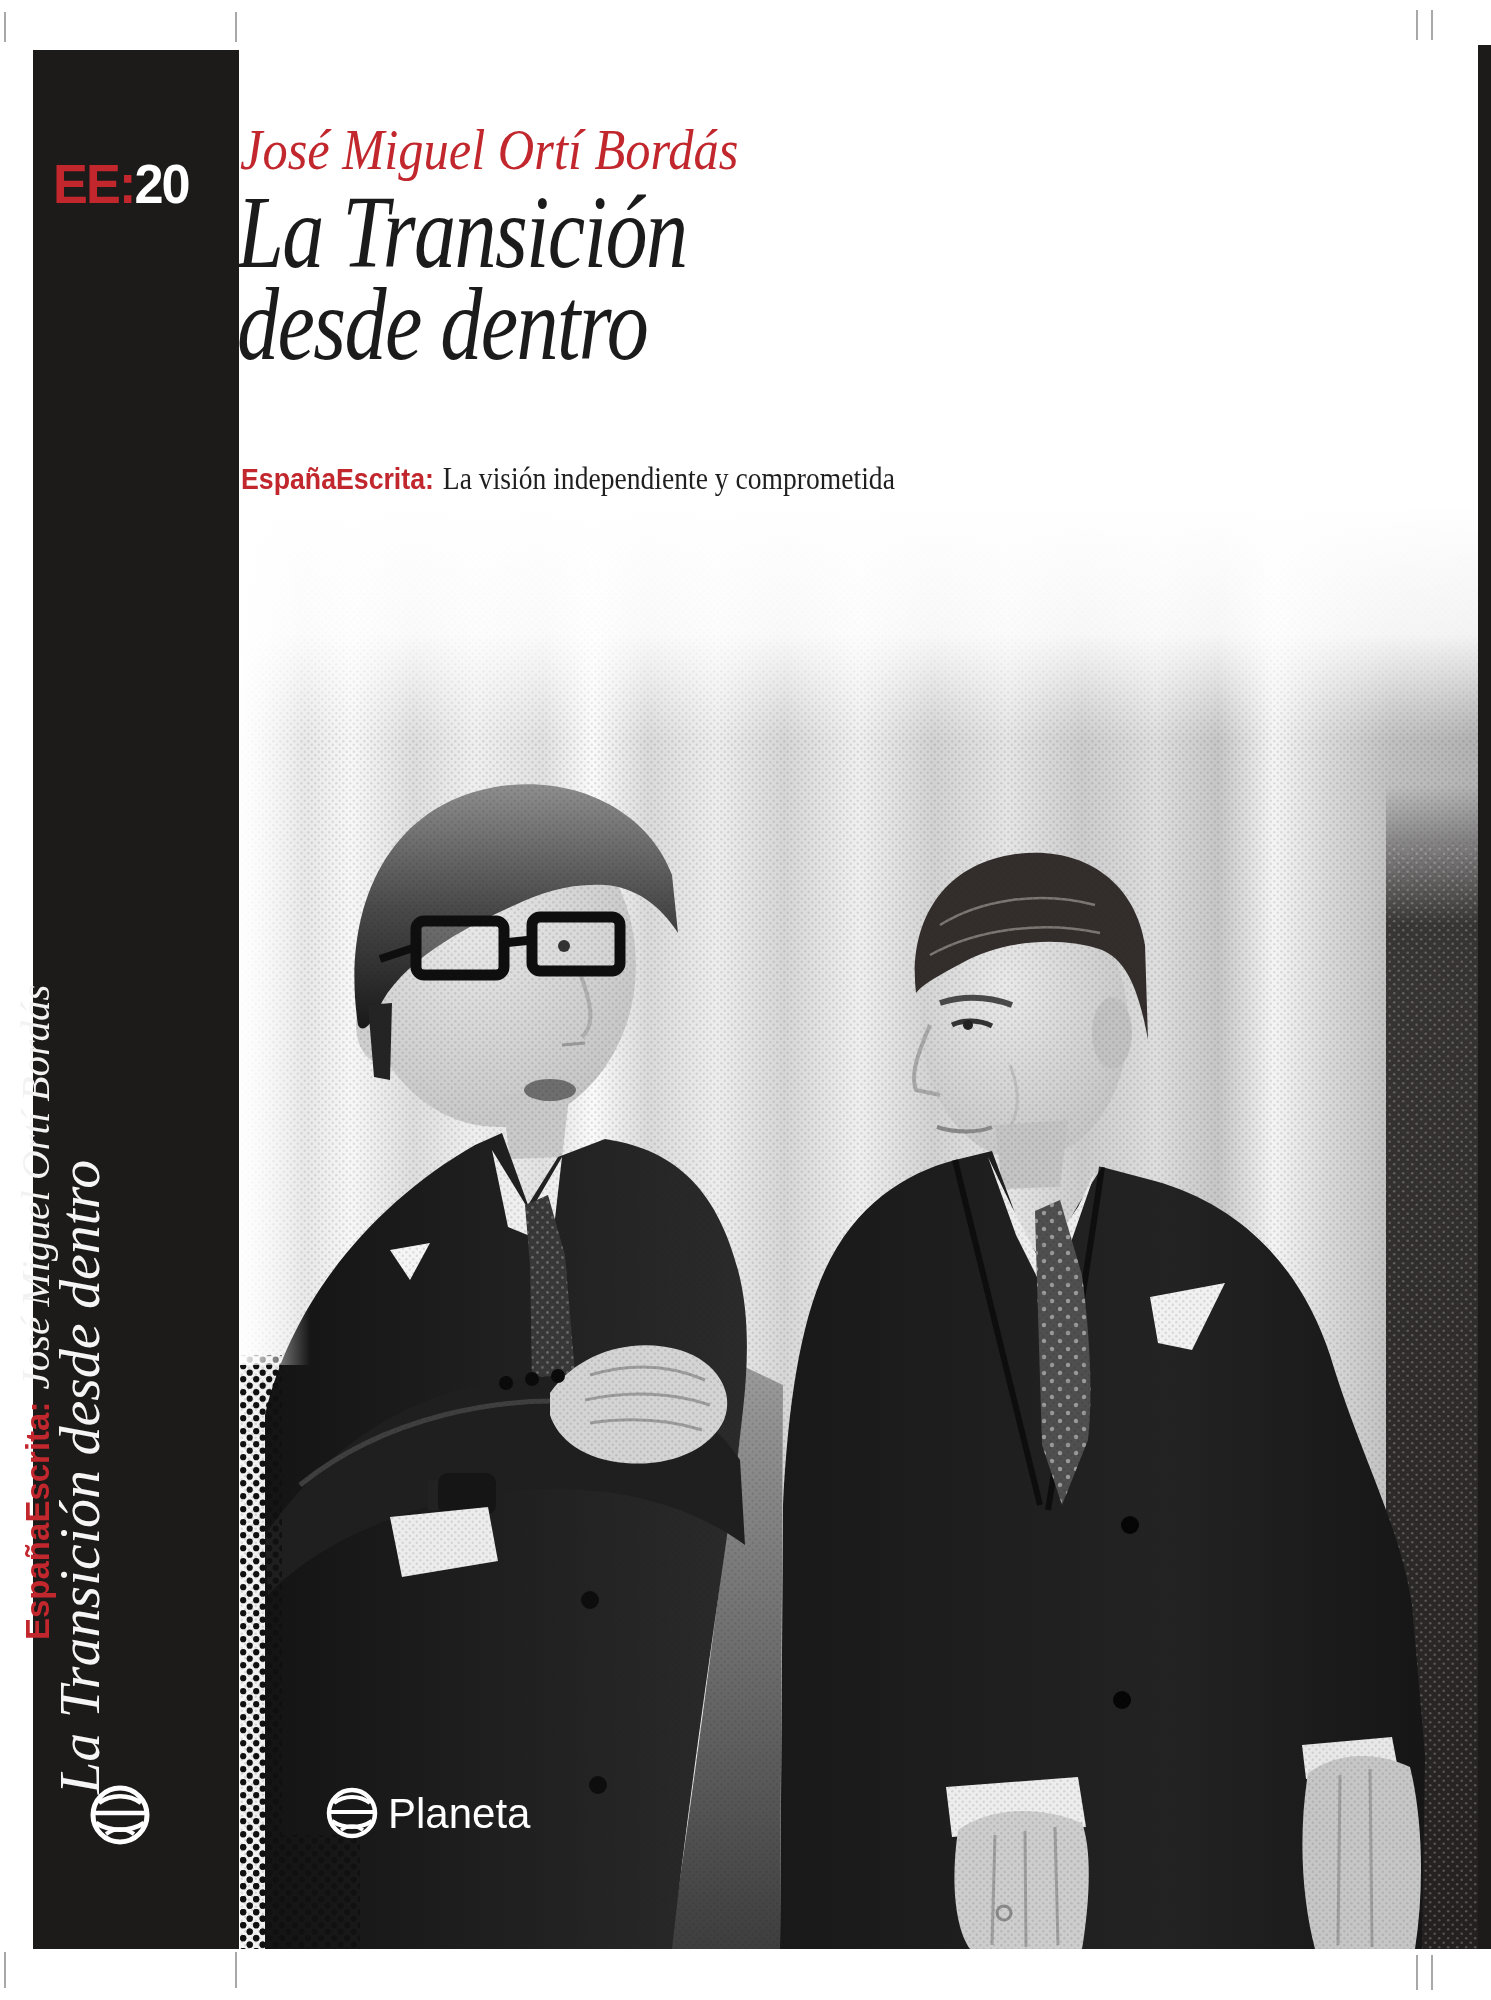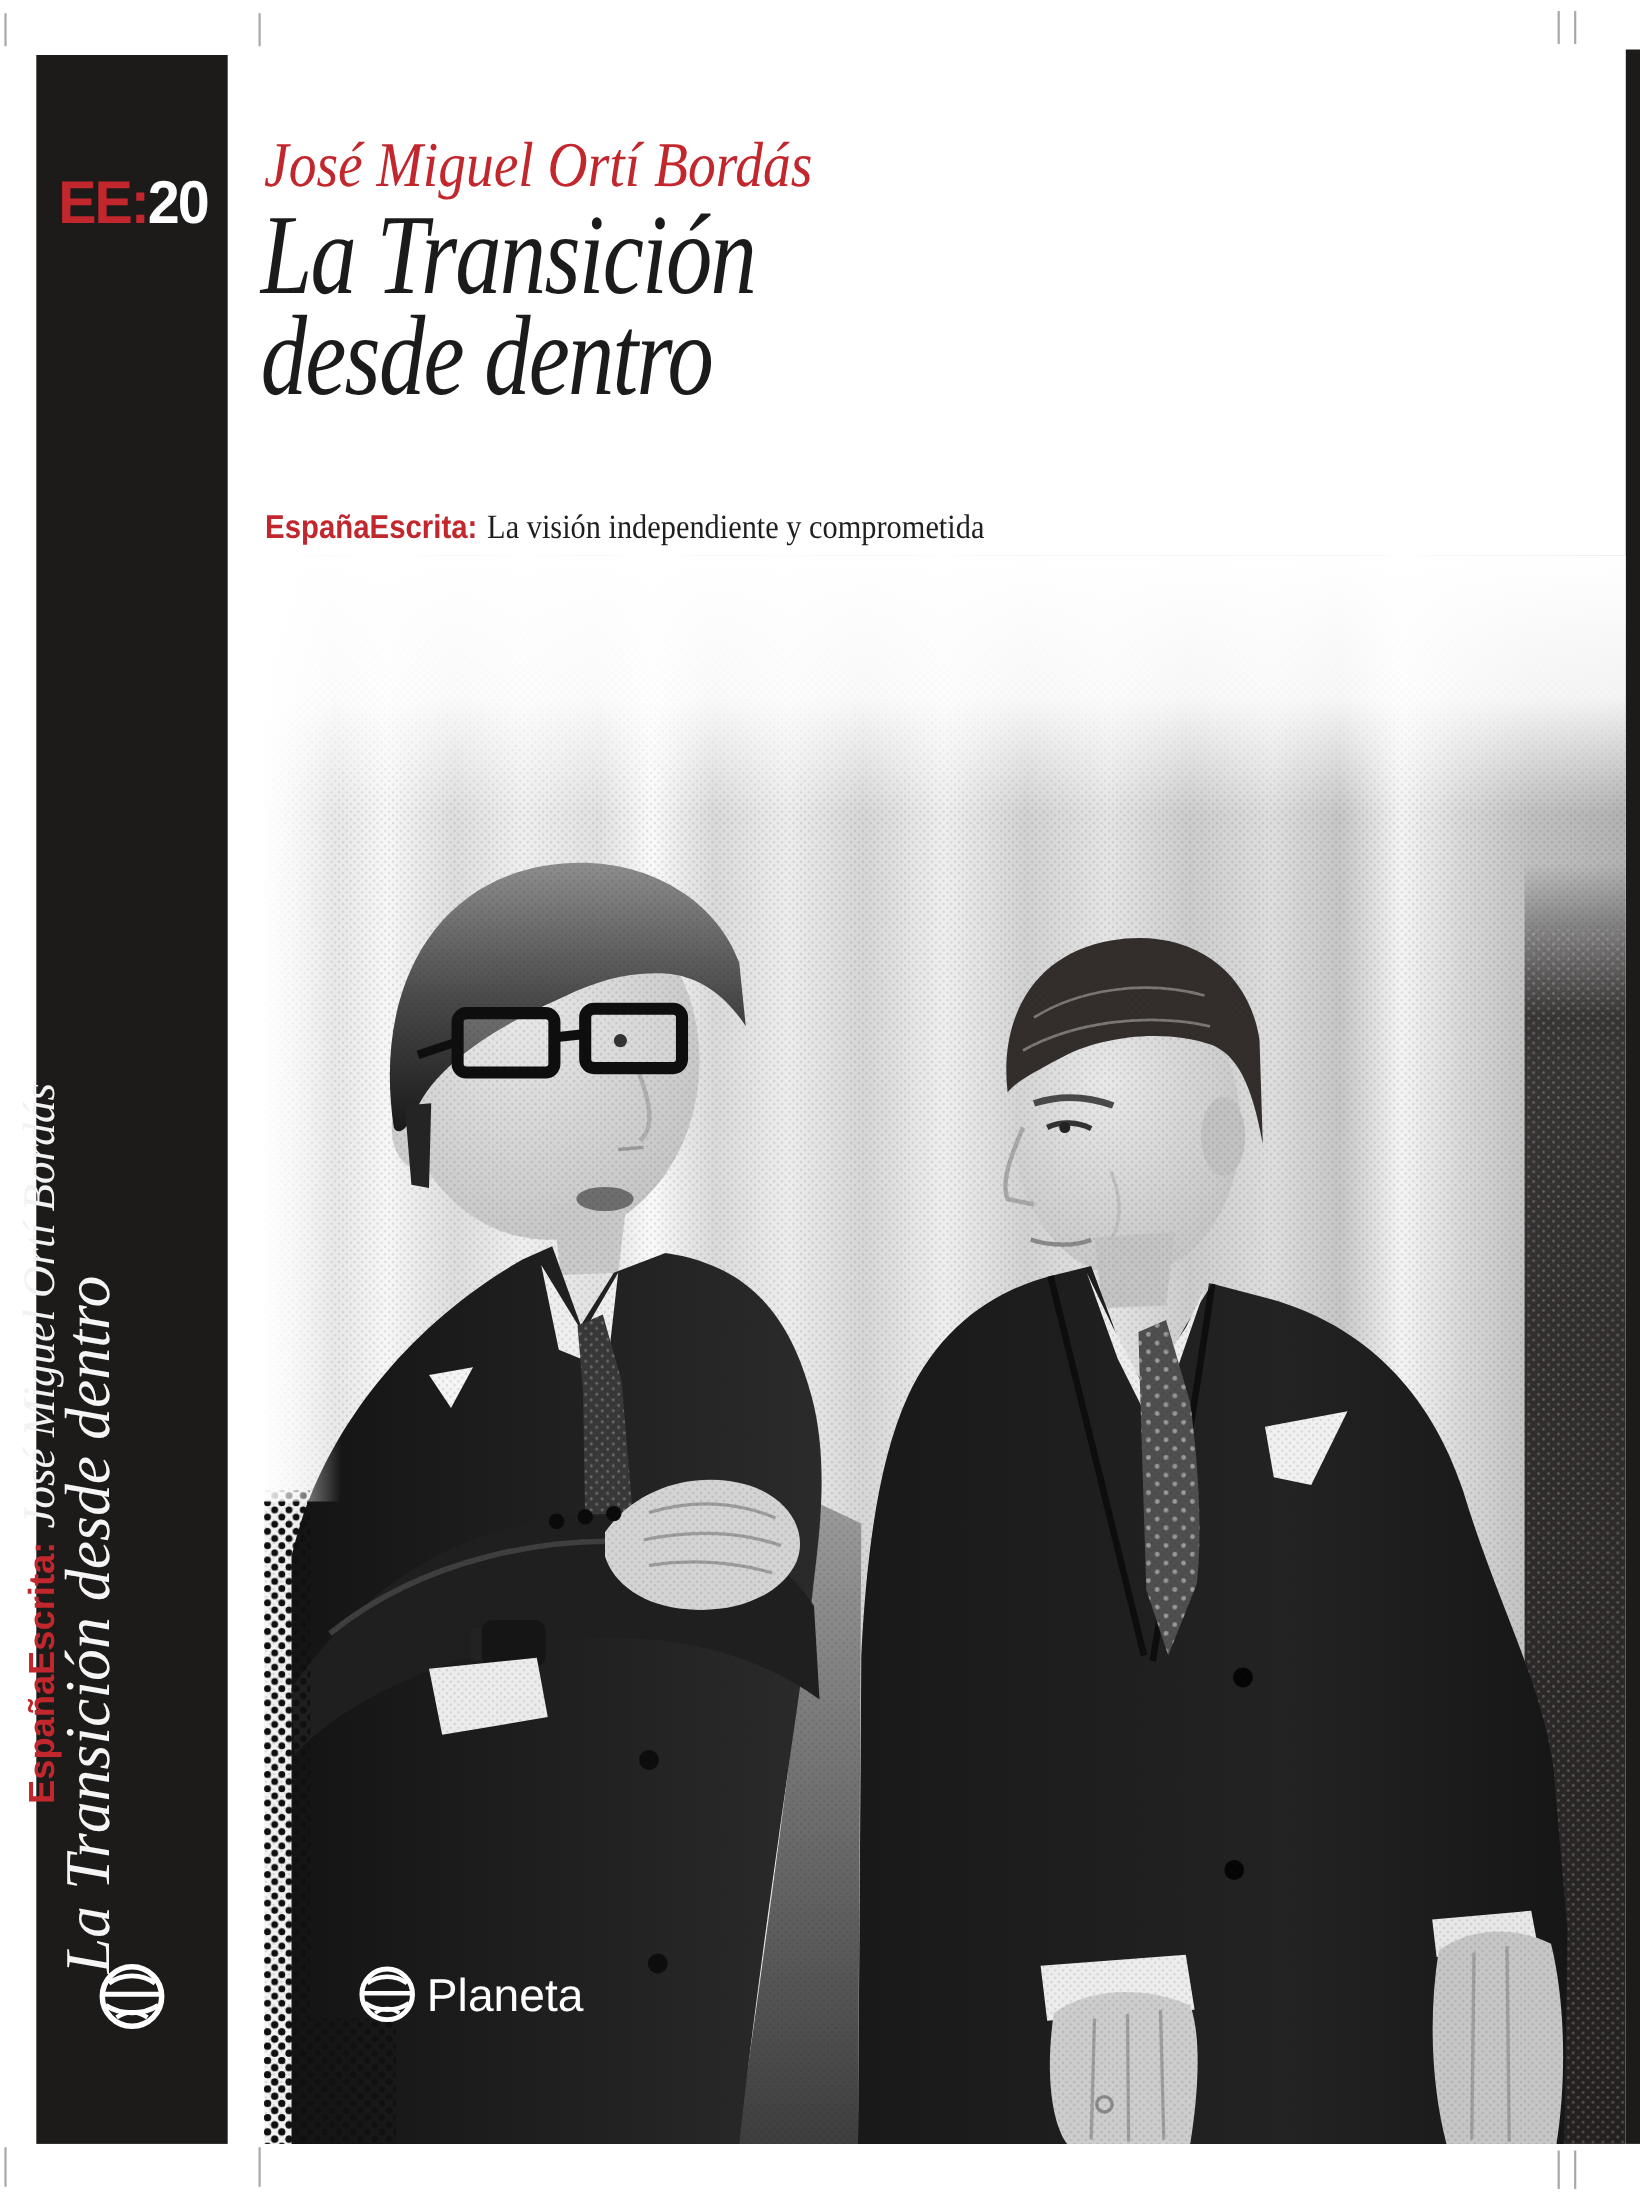--- a/index.html
+++ b/index.html
@@ -1,21 +1,21 @@
 <!DOCTYPE html>
 <html><head>
 <meta charset="utf-8">
 <style>
   html,body{margin:0;padding:0;background:#ffffff;}
   #page{position:relative;width:1491px;height:2000px;background:#ffffff;overflow:hidden;
         font-family:"Liberation Serif",serif;}
   .abs{position:absolute;}
   .mark{position:absolute;width:2px;background:#a8a8a8;}
   
-  #spine{position:absolute;left:33px;top:50px;width:174px;height:1899px;background:#1d1a1a;}
+  #spine{position:absolute;left:33px;top:50px;width:174px;height:1899px;background:#1d1a1a;padding-left:32px;}
   #badge{position:absolute;left:20px;top:102px;font-family:"Liberation Sans",sans-serif;
          font-weight:bold;font-size:55px;letter-spacing:-2px;transform:scaleX(.95);
          transform-origin:left top;white-space:nowrap;}
   #badge .r{color:#c1272d;} #badge .w{color:#ffffff;}
   .spine-line{position:absolute;transform:rotate(-90deg);transform-origin:0 100%;
               white-space:nowrap;}
   #spine-line-a{left:24px;top:1546px;height:44px;line-height:44px;}
   #spine-line-a .lbl{font-family:"Liberation Sans",sans-serif;font-weight:bold;
                      font-size:33px;color:#c1272d;margin-right:12px;}
   #spine-line-a .auth{font-family:"Liberation Serif",serif;font-style:italic;

